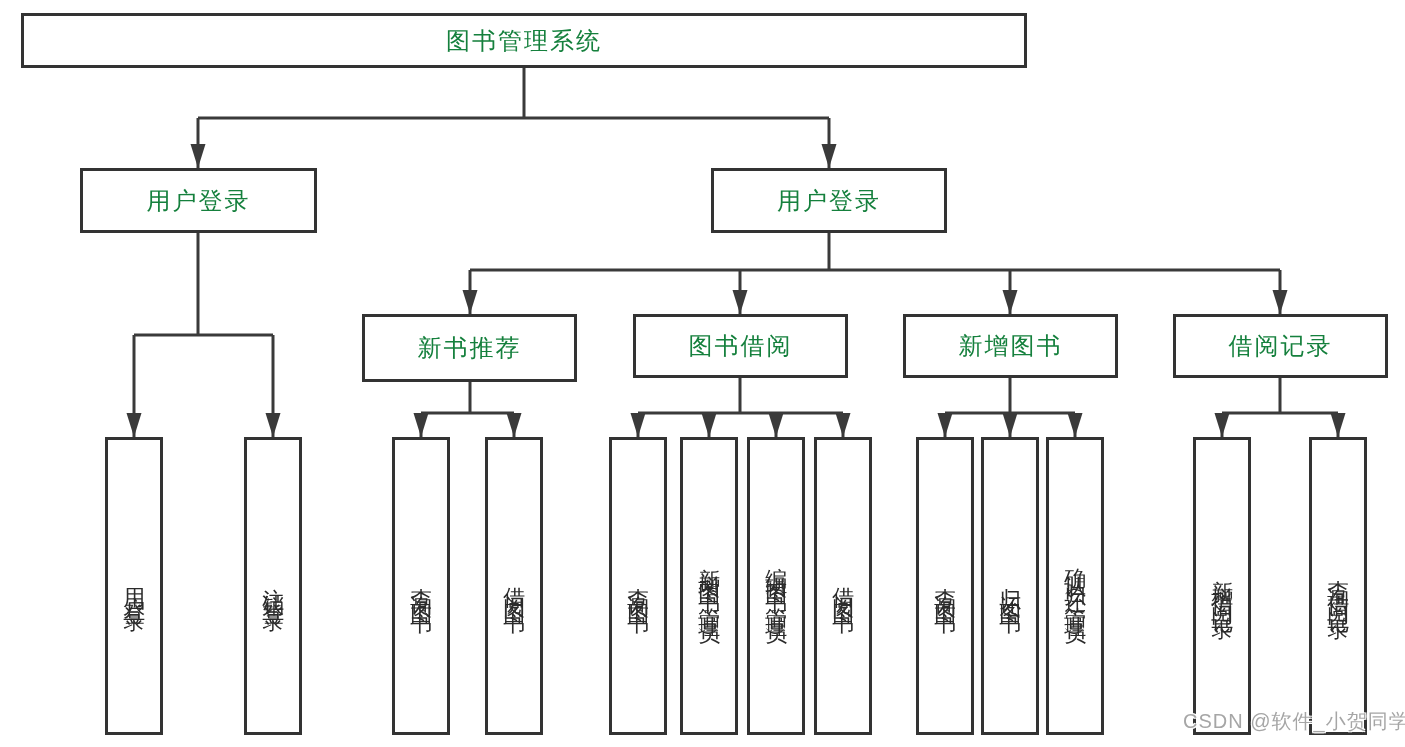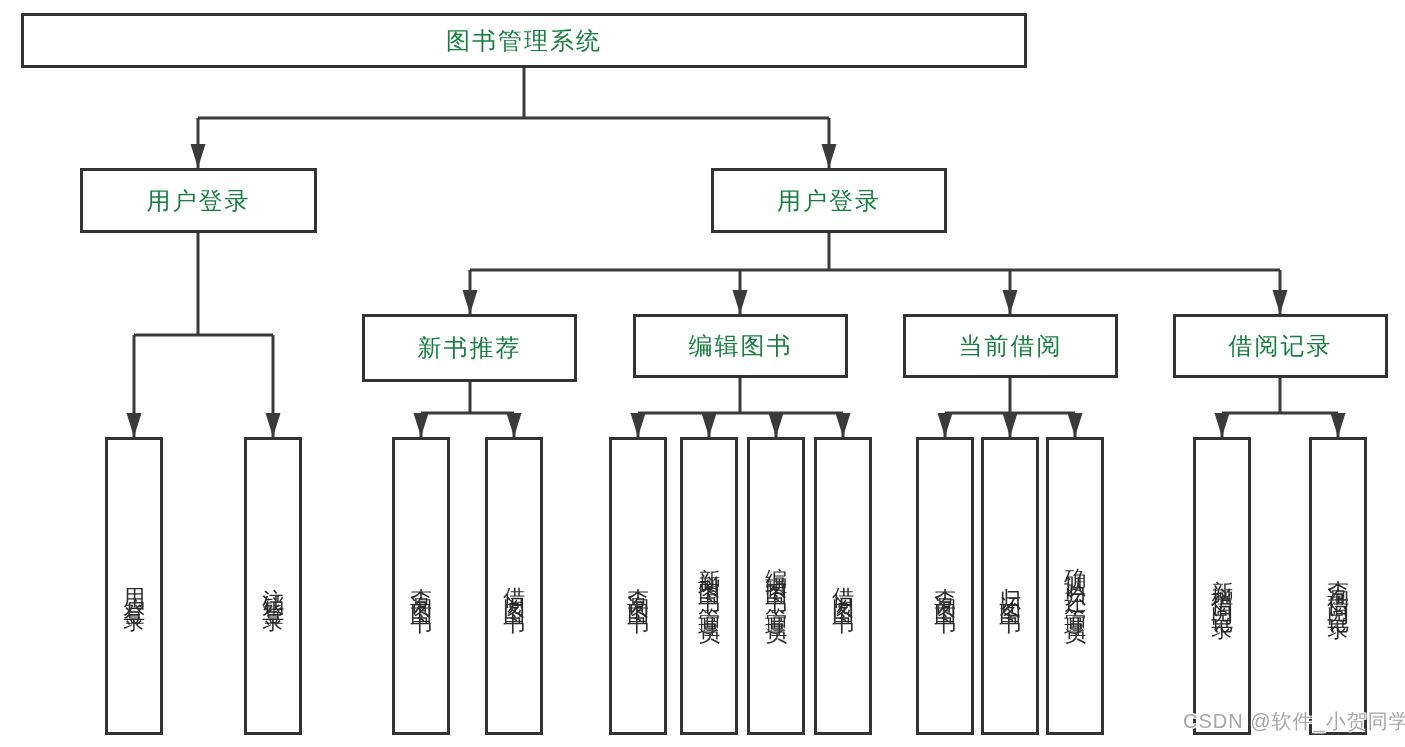--- a/index.html
+++ b/index.html
@@ -108,24 +108,24 @@
     <span class="hlabel">用户登录</span>
   </div>
   <div class="node" style="left:711px; top:168px; width:236px; height:65px">
     <span class="hlabel">用户登录</span>
   </div>
 
   <div class="node" style="left:362px; top:314px; width:215px; height:68px">
     <span class="hlabel">新书推荐</span>
   </div>
   <div class="node" style="left:633px; top:314px; width:215px; height:64px">
-    <span class="hlabel">编辑图书</span>
+    <span class="hlabel">图书借阅</span>
   </div>
   <div class="node" style="left:903px; top:314px; width:215px; height:64px">
-    <span class="hlabel">当前借阅</span>
+    <span class="hlabel">新增图书</span>
   </div>
   <div class="node" style="left:1173px; top:314px; width:215px; height:64px">
     <span class="hlabel">借阅记录</span>
   </div>
 
   <div class="node" style="left:105px; top:437px; width:58px; height:298px">
     <span class="vlabel">用户登录</span>
   </div>
   <div class="node" style="left:244px; top:437px; width:58px; height:298px">
     <span class="vlabel">注销登录</span>

